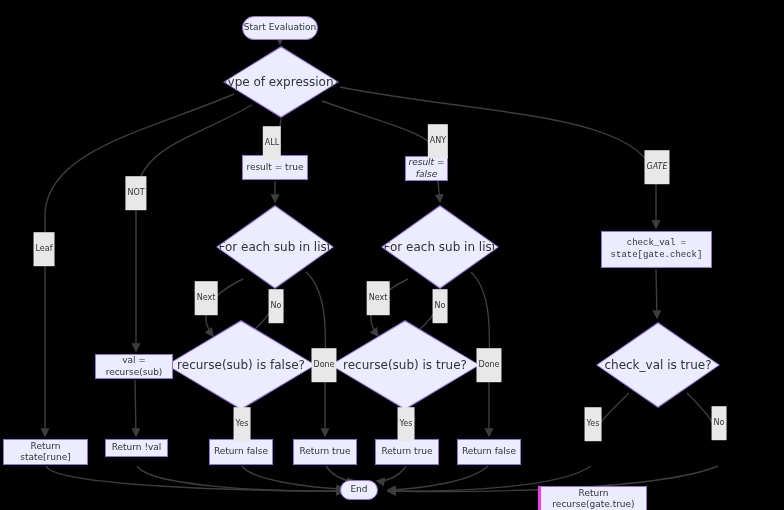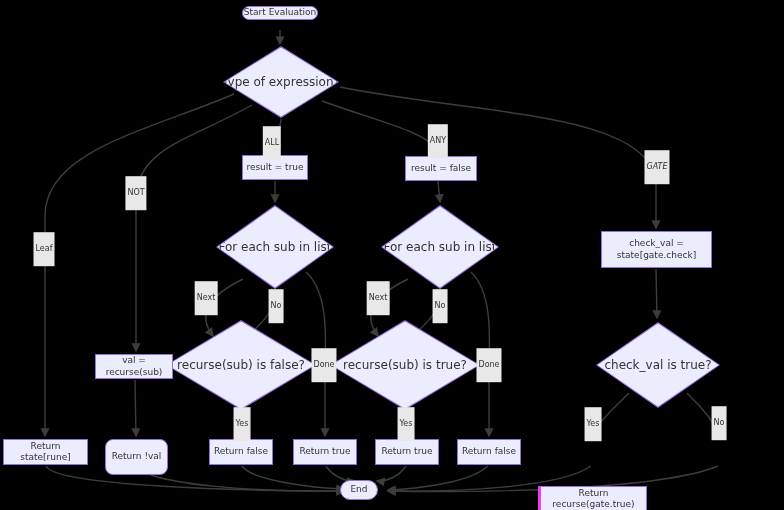--- a/index.html
+++ b/index.html
@@ -71,60 +71,60 @@
       <path d="M137,466 C150,486 265,492 344,491" marker-end="url(#arrow)"></path>
       <path d="M242,466 C252,481 315,488 344,489" marker-end="url(#arrow)"></path>
       <path d="M326,466 C333,477 347,482 355,481" marker-end="url(#arrow)"></path>
       <path d="M406,466 C399,477 385,482 377,481" marker-end="url(#arrow)"></path>
       <path d="M488,466 C470,483 415,489 388,490" marker-end="url(#arrow)"></path>
       <path d="M591,466 C560,488 455,492 388,491" marker-end="url(#arrow)"></path>
       <path d="M718,466 C660,490 480,493 388,491" marker-end="url(#arrow)"></path>
     </g>
   </svg>
 
-  <div class="node stadium" style="left:242px;top:6px;width:76px;height:14px;text-align:center;">Start Evaluation</div>
+  <div class="node stadium" style="left:242px;top:16px;width:76px;height:24px;text-align:center;">Start Evaluation</div>
 
   <div class="diamond" style="left:223px;top:46px;width:116px;height:72px;">
     <div class="inner">Type of expression?</div>
   </div>
 
   <div class="node" style="left:242px;top:155px;width:66px;height:25px;">result = true</div>
 
-  <div class="node" style="left:405px;top:156px;width:72px;height:25px;">result = false</div>
+  <div class="node" style="left:405px;top:156px;width:43px;height:25px;font-style:italic;">result = false</div>
 
   <div class="diamond" style="left:216px;top:205px;width:118px;height:84px;">
     <div class="inner">For each sub in list</div>
   </div>
 
   <div class="diamond" style="left:381px;top:205px;width:118px;height:84px;">
     <div class="inner">For each sub in list</div>
   </div>
 
   <div class="diamond" style="left:166px;top:320px;width:150px;height:90px;">
     <div class="inner">recurse(sub) is false?</div>
   </div>
 
   <div class="diamond" style="left:330px;top:320px;width:150px;height:90px;">
     <div class="inner">recurse(sub) is true?</div>
   </div>
 
   <div class="node" style="left:95px;top:354px;width:78px;height:25px;">val = recurse(sub)</div>
 
-  <div class="node two-line" style="left:601px;top:231px;width:111px;height:37px;">
+  <div class="node two-line" style="left:601px;top:231px;width:111px;height:37px;font-family:Liberation Mono, monospace;">
     <span>check_val =</span>
     <span>state[gate.check]</span>
   </div>
 
   <div class="diamond" style="left:596px;top:322px;width:124px;height:86px;">
     <div class="inner">check_val is true?</div>
   </div>
 
   <div class="node" style="left:3px;top:439px;width:85px;height:26px;">Return state[rune]</div>
 
-  <div class="node" style="left:105px;top:439px;width:63px;height:36px;border-radius:8px;">Return !val</div>
+  <div class="node" style="left:105px;top:439px;width:63px;height:18px;">Return !val</div>
 
   <div class="node" style="left:209px;top:439px;width:64px;height:26px;">Return false</div>
 
   <div class="node" style="left:293px;top:439px;width:64px;height:26px;">Return true</div>
 
   <div class="node" style="left:375px;top:439px;width:64px;height:26px;">Return true</div>
 
   <div class="node" style="left:457px;top:439px;width:64px;height:26px;">Return false</div>
 
   <div class="node highlight-left" style="left:538px;top:439px;width:109px;height:26px;margin-top:47px;">Return recurse(gate.true)</div>

